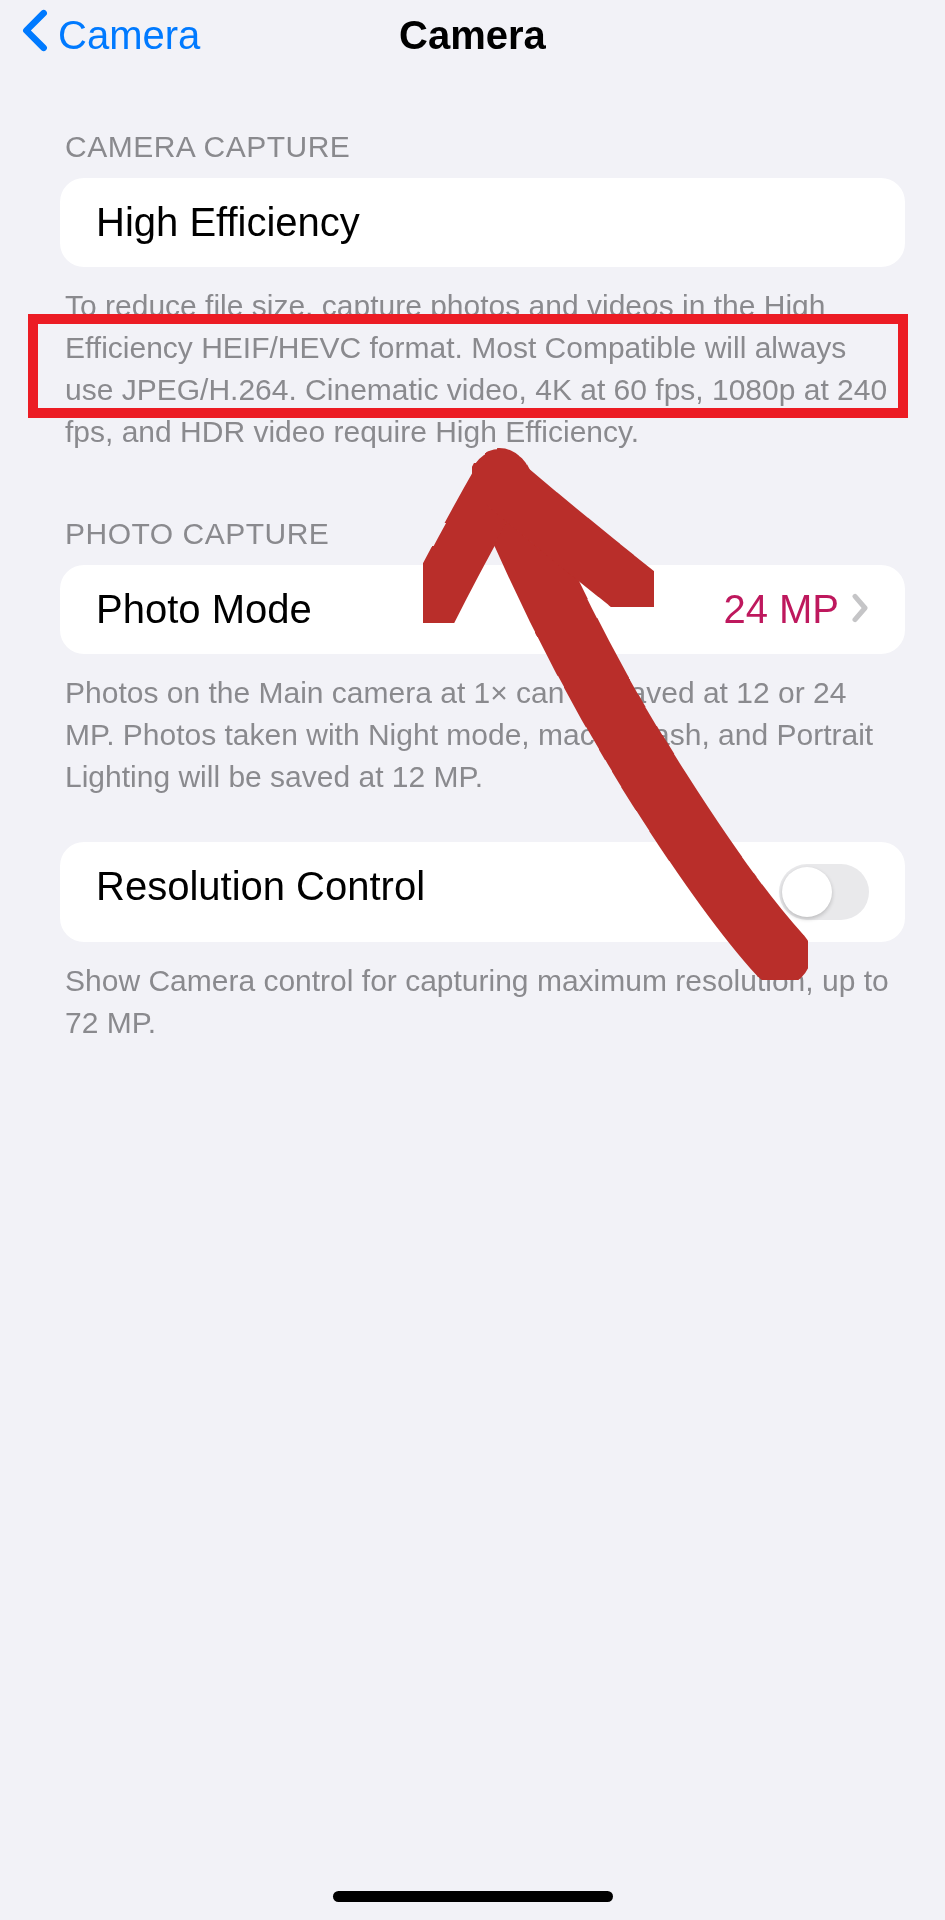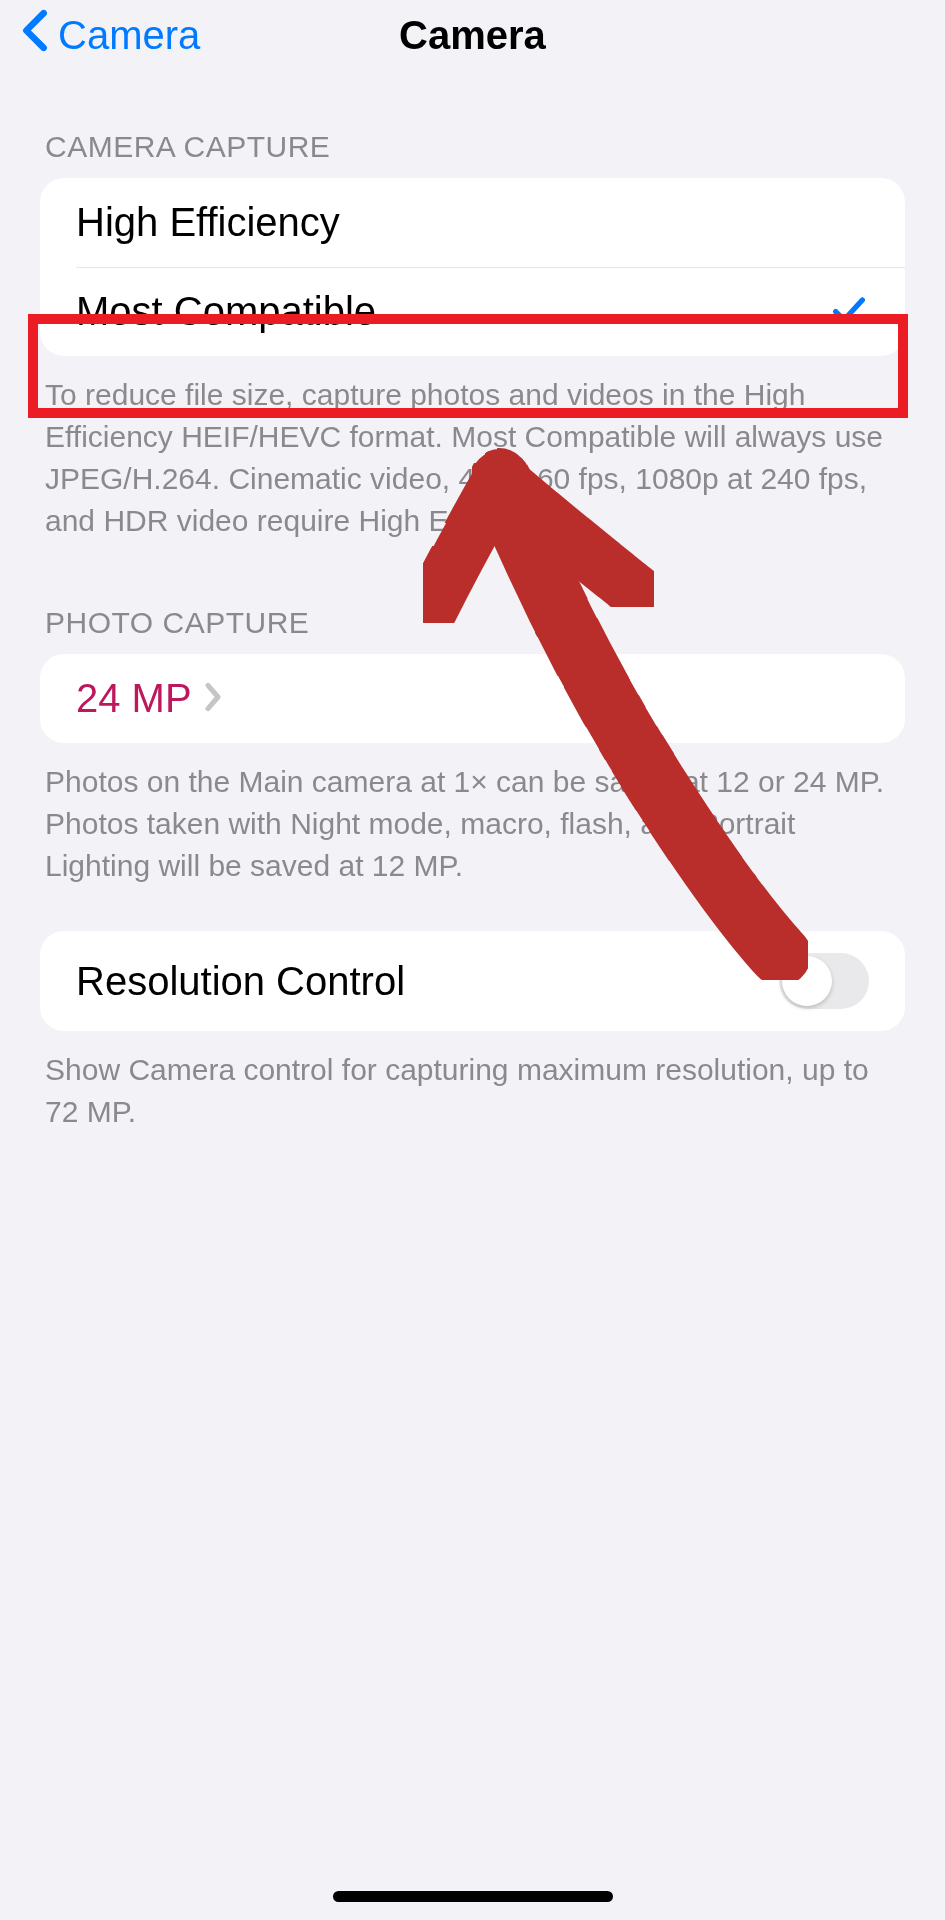--- a/index.html
+++ b/index.html
@@ -41,38 +41,39 @@
       height: 44px;
       margin-right: 10px;
     }
     .nav-title {
       font-size: 40px;
       font-weight: 600;
       color: #000;
     }
     .content {
       padding: 0 0 0 0;
+      margin-left: 20px;
     }
     .section-header {
       font-size: 30px;
       font-weight: 400;
       color: #8a8a8e;
       letter-spacing: 0.5px;
       padding: 60px 45px 14px 45px;
       text-transform: uppercase;
     }
     .list-group {
       background: #fff;
       border-radius: 24px;
       margin: 0 40px;
       overflow: hidden;
     }
     .list-row {
       display: flex;
-      align-items: center;
+      align-items: flex-start;
       justify-content: space-between;
       padding: 22px 36px;
       min-height: 86px;
       position: relative;
     }
     .list-row + .list-row::before {
       content: "";
       position: absolute;
       left: 36px;
       right: 0;
@@ -170,34 +171,27 @@
   <div class="nav-title">Camera</div>
 </div>
 
 <div class="content">
 
   <div class="section-header">CAMERA CAPTURE</div>
   <div class="list-group">
     <div class="list-row">
       <span class="row-label">High Efficiency</span>
     </div>
-    <div class="list-row">
-      <span class="row-label">Most Compatible</span>
-      <span class="check-icon">
-        <svg viewBox="0 0 24 24" fill="none">
-          <path d="M4 13 L9 18 L20 6" stroke="#007aff" stroke-width="3.2" stroke-linecap="round" stroke-linejoin="round"></path>
-        </svg>
-      </span>
-    </div>
   </div>
   <div class="footer-text">To reduce file size, capture photos and videos in the High Efficiency HEIF/HEVC format. Most Compatible will always use JPEG/H.264. Cinematic video, 4K at 60 fps, 1080p at 240 fps, and HDR video require High Efficiency.</div>
 
   <div class="section-header">PHOTO CAPTURE</div>
   <div class="list-group">
     <div class="list-row">
+      <span class="row-label">Photo Mode</span>
       <span class="row-value">
         <span>24 MP</span>
         <span class="chevron">
           <svg viewBox="0 0 10 18" fill="none">
             <path d="M2 2 L8 9 L2 16" stroke="#c5c5c7" stroke-width="3" stroke-linecap="round" stroke-linejoin="round"></path>
           </svg>
         </span>
       </span>
     </div>
   </div>

